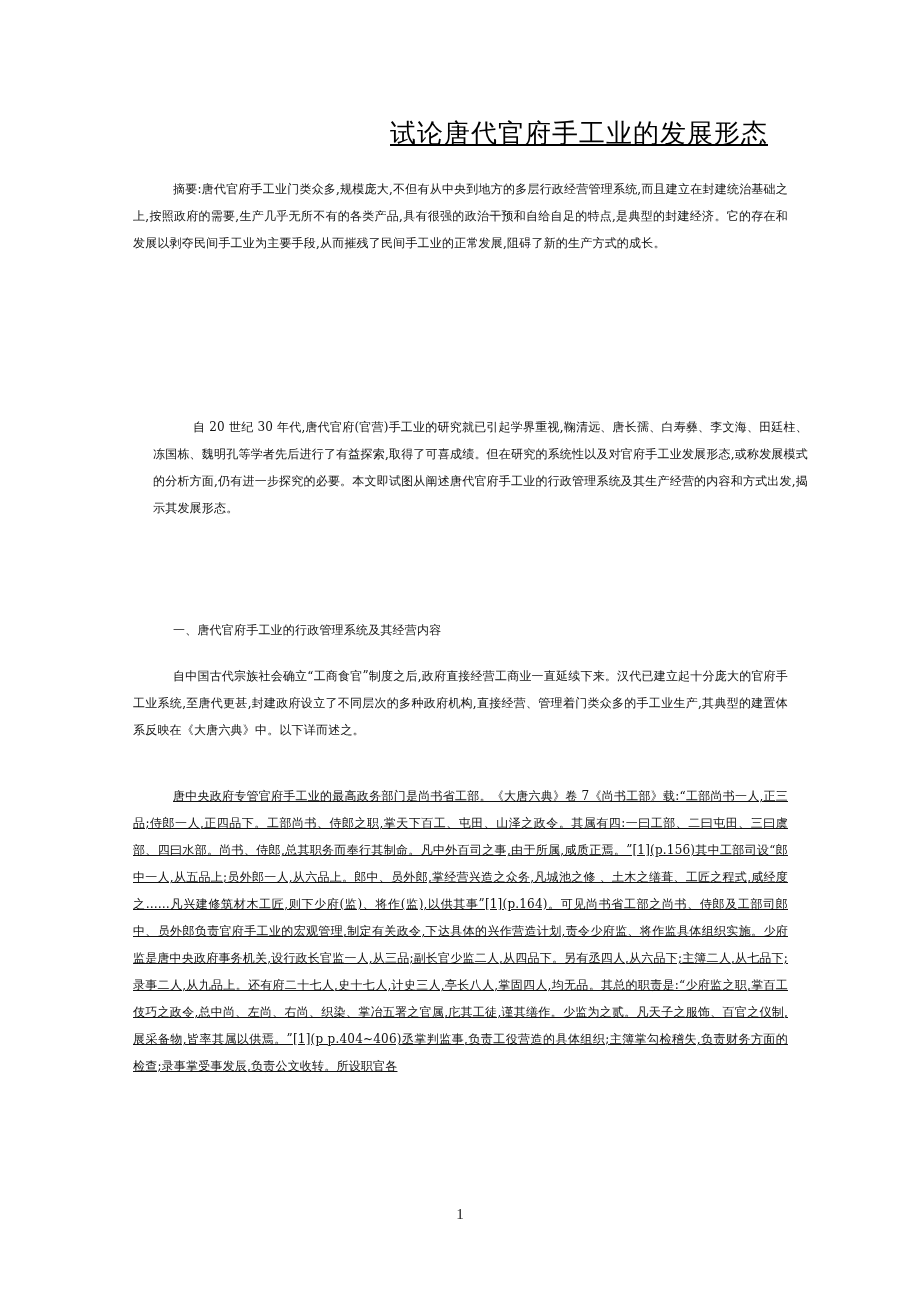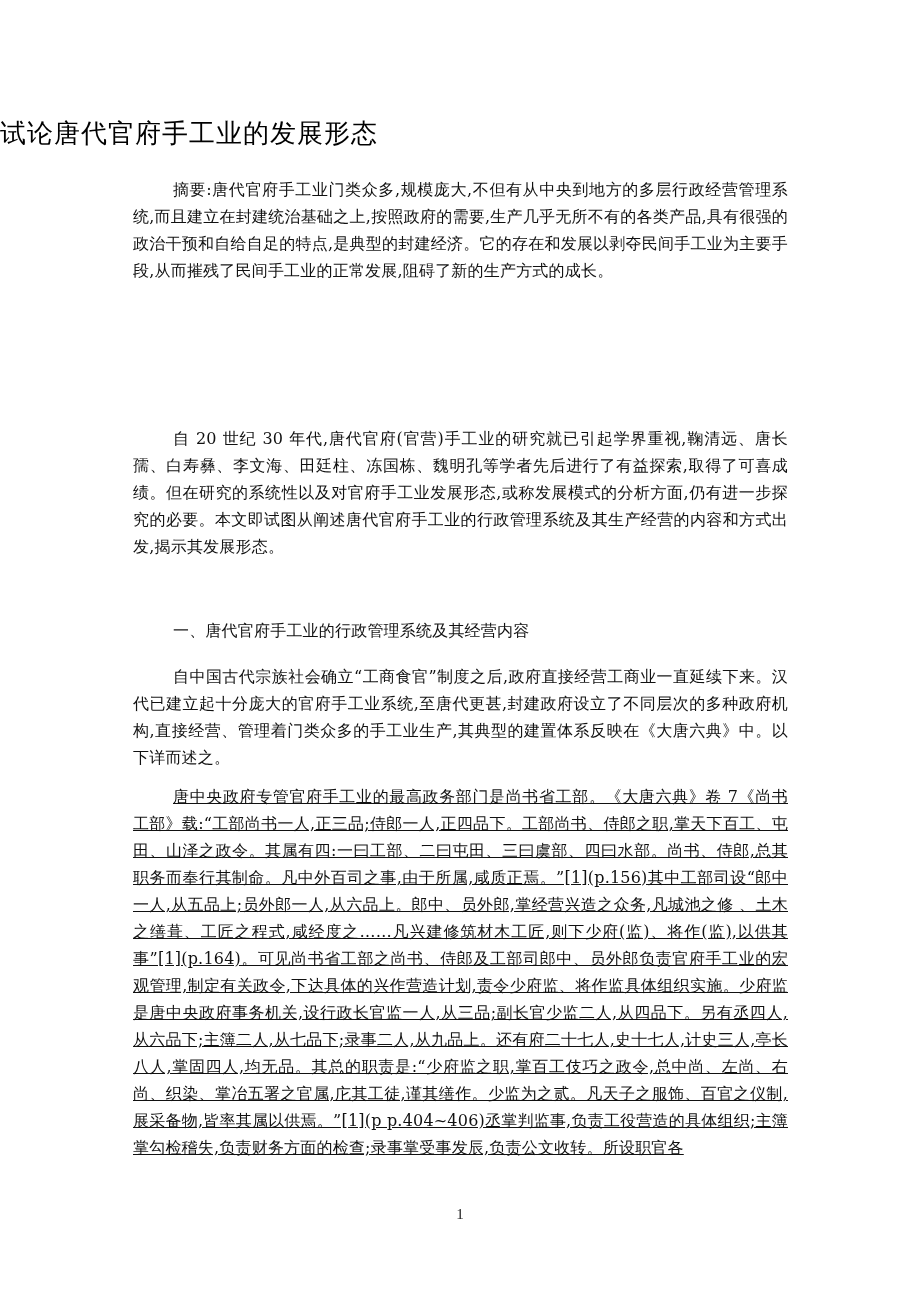--- a/index.html
+++ b/index.html
@@ -7,34 +7,34 @@
     width: 920px; height: 1302px; position: relative; overflow: hidden;
     font-family: "DejaVu Serif", "Liberation Serif", serif;
     color: #111111;
   }
   .page {
     position: absolute; left: 0; top: 0; width: 920px; height: 1302px;
     background: #ffffff;
   }
   .title {
     position: absolute; left: 0; top: 116px; width: 768px;
-    text-align: left;
+    text-align: right;
     font-family: "DejaVu Sans", "Liberation Sans", sans-serif;
-    font-size: 26px; letter-spacing: 1px; color: #000;
+    font-size: 26px; letter-spacing: 1px; color: #000; text-decoration: underline;
   }
   .block {
     position: absolute; left: 133px; width: 655px;
-    font-size: 16px; line-height: 27px;
+    font-size: 12px; line-height: 27px;
     text-align: justify; text-justify: inter-character;
     letter-spacing: 0.2px;
   }
   .indent { text-indent: 40px; }
   .abstract { top: 176px; }
   .keywords { top: 327px; }
-  .intro { top: 425px; }
+  .intro { top: 414px; margin-left: 20px; }
   .section-heading { top: 617px; }
   .para2 { top: 663px; }
   .para3 { top: 783px; text-decoration: underline; }
   .page-number {
     position: absolute; left: 0; width: 920px; top: 1206px;
     text-align: center; font-size: 15px; color: #222;
     font-family: "Liberation Serif", serif;
   }
 </style>
 </head>

